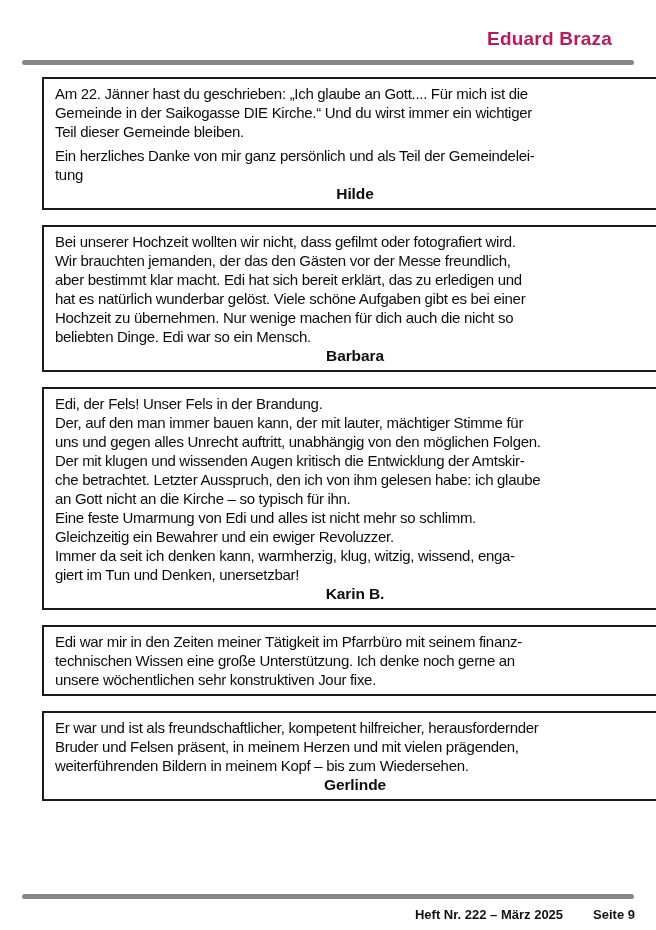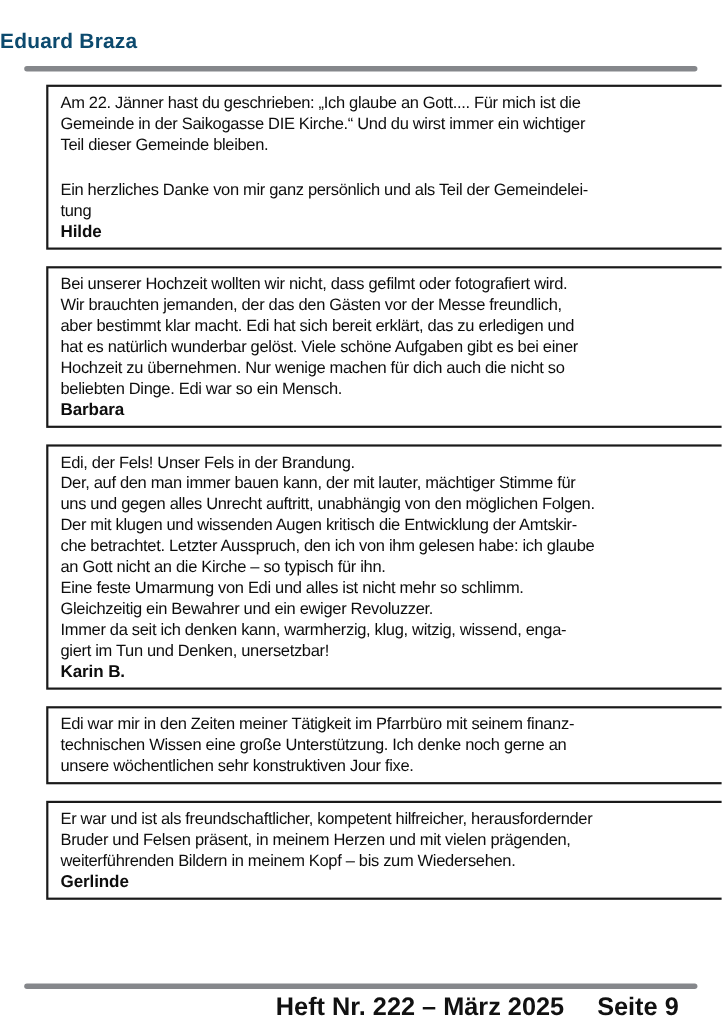--- a/index.html
+++ b/index.html
@@ -7,26 +7,27 @@
     width: 656px; height: 930px;
     background: #ffffff;
     font-family: "Liberation Sans", sans-serif;
     color: #0d0d0d;
     overflow: hidden;
   }
   .page { position: relative; width: 656px; height: 930px; }
 
   .header-title {
     margin: 28px 44px 0 0;
-    text-align: left;
+    text-align: right;
     font-size: 19px;
     font-weight: bold;
     line-height: 22px;
-    color: #0c4a6e;
+    color: #be185d;
     letter-spacing: 0.2px;
+    padding-left: 17px;
   }
   .rule {
     height: 5px;
     background: #85878b;
     border-radius: 3px;
     margin: 10px 22px 0 22px;
   }
 
   .content { margin-top: 12px; }
 
@@ -38,24 +39,24 @@
     padding: 5px 8px 5px 11px;
     background: #ffffff;
   }
   .box-text {
     margin: 0;
     font-size: 15px;
     line-height: 19px;
     letter-spacing: -0.3px;
     white-space: pre-line;
   }
-  .box-text + .box-text { margin-top: 22px; }
+  .box-text + .box-text { margin-top: 5px; }
   .signature {
     margin: 0;
-    text-align: left;
+    text-align: center;
     font-weight: bold;
     font-size: 15.5px;
     line-height: 19px;
     letter-spacing: -0.1px;
   }
 
   .footer {
     position: absolute;
     left: 0; right: 0;
     top: 866px;
@@ -63,23 +64,23 @@
   .footer-rule {
     height: 5px;
     background: #85878b;
     border-radius: 3px;
     margin: 0 22px;
   }
   .footer-line {
     display: flex;
     justify-content: flex-end;
     gap: 30px;
-    padding-right: 39px;
+    padding-right: 21px;
     margin-top: 6px;
-    font-size: 23px;
+    font-size: 13px;
     font-weight: bold;
     line-height: 20px;
     color: #111111;
   }
 </style>
 </head>
 <body>
 
 <div class="page">
 

